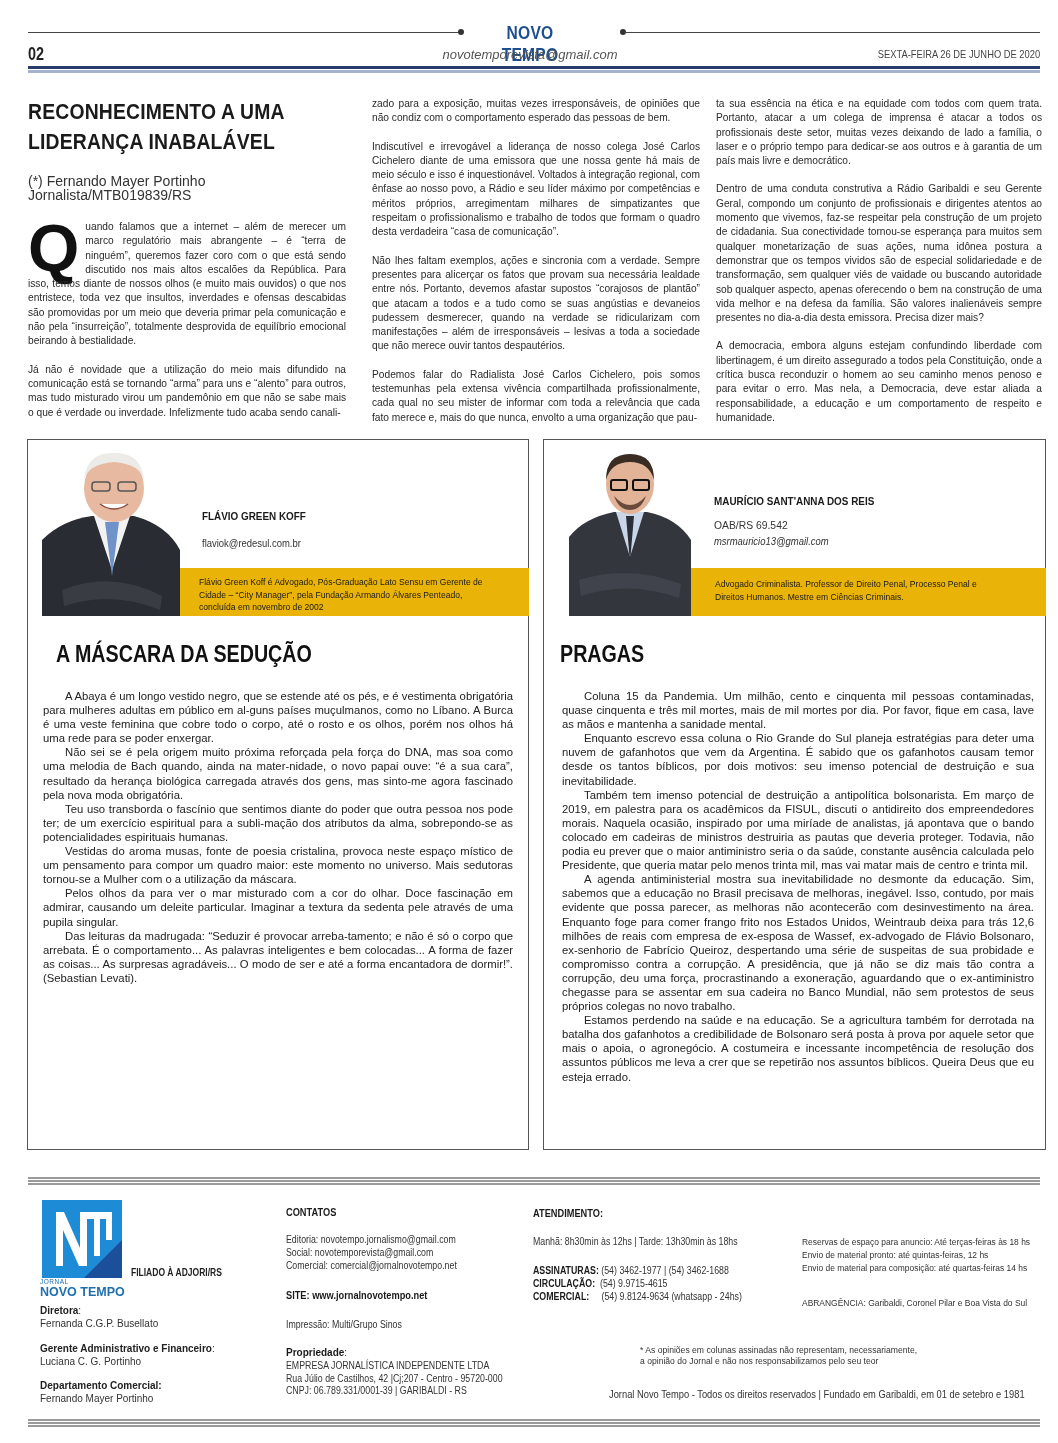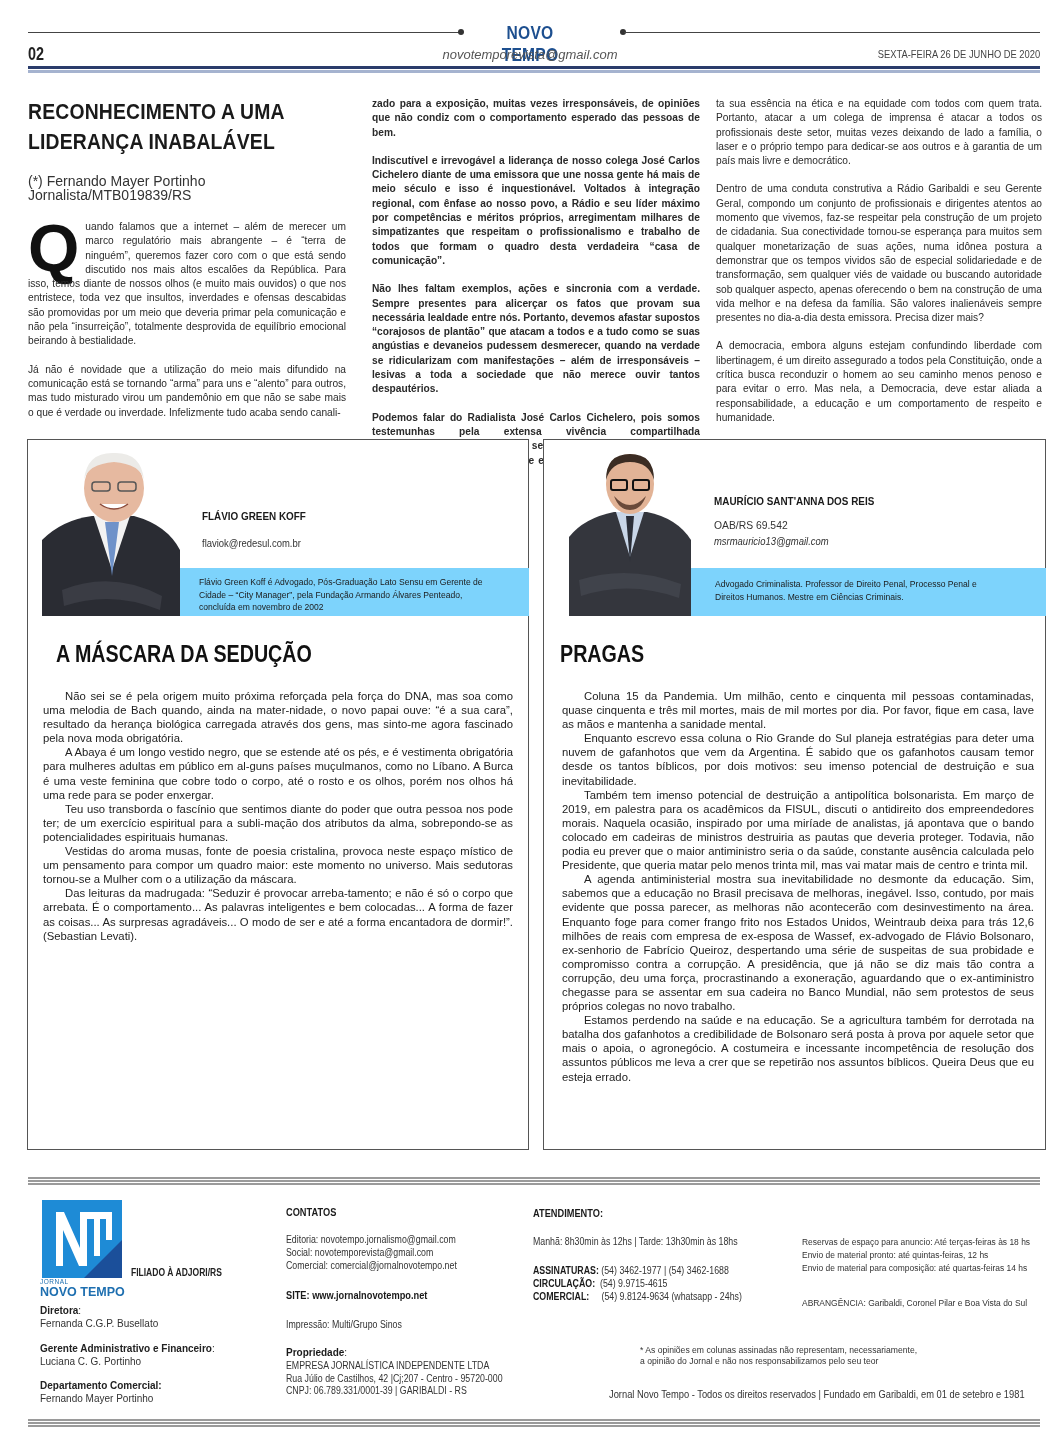--- a/index.html
+++ b/index.html
@@ -22,21 +22,21 @@
   .top-title { position: absolute; top: 97px; left: 28px; width: 320px; font-weight: bold; font-size: 22px;
     line-height: 30px; color: #1a1a1a; transform: scaleX(0.88); transform-origin: left; letter-spacing: 0.2px; }
   .byline { position: absolute; top: 174px; left: 28px; font-size: 14px; line-height: 14px; color: #333; }
   .col { position: absolute; font-size: 10.2px; line-height: 14.3px; color: #2a2a2a; text-align: justify; hyphens: auto; }
   .col p { margin-bottom: 14px; }
   .dropcap { float: left; font-size: 66px; line-height: 52px; font-weight: bold; margin: 2px 6px -4px 0; color: #111; }
 
   
   .box { position: absolute; top: 439px; border: 1px solid #555; background: #fff; }
   .box-photo { position: absolute; overflow: hidden; }
-  .bio-band { position: absolute; background: #7dd3fc; color: #1b1b1b; font-size: 9.5px; line-height: 12.5px; }
+  .bio-band { position: absolute; background: #eab308; color: #1b1b1b; font-size: 9.5px; line-height: 12.5px; }
   .bio-text { transform: scaleX(0.9); transform-origin: left; }
   .cname { position: absolute; font-weight: bold; font-size: 11.5px; color: #1a1a1a; transform: scaleX(0.86); transform-origin: left; }
   .cline { position: absolute; font-size: 10.5px; color: #333; transform: scaleX(0.9); transform-origin: left; }
   .box-title { position: absolute; font-weight: bold; font-size: 24px; color: #111; transform: scaleX(0.82); transform-origin: left; }
   .box-body { position: absolute; font-size: 11.3px; line-height: 14.1px; color: #222; text-align: justify; }
   .box-body p { text-indent: 22px; }
 
   
   .rule3 { position: absolute; left: 28px; right: 18px; height: 9px;
     background: linear-gradient(#9a9a9a 0 2px, #fff 2px 3px, #9a9a9a 3px 5px, #fff 5px 6px, #9a9a9a 6px 8px, #fff 8px); }
@@ -75,21 +75,21 @@
   <div class="byline">
     <div>(*) Fernando Mayer Portinho</div>
     <div>Jornalista/MTB019839/RS</div>
   </div>
 
   <div class="col" style="left:28px;top:220px;width:318px;">
     <p><span class="dropcap">Q</span><span>uando falamos que a internet – além de merecer um marco regulatório mais abrangente – é “terra de ninguém”, queremos fazer coro com o que está sendo discutido nos mais altos escalões da República. Para isso, temos diante de nossos olhos (e muito mais ouvidos) o que nos entristece, toda vez que insultos, inverdades e ofensas descabidas são promovidas por um meio que deveria primar pela comunicação e não pela “insurreição”, totalmente desprovida de equilíbrio emocional beirando à bestialidade.</span></p>
     <p>Já não é novidade que a utilização do meio mais difundido na comunicação está se tornando “arma” para uns e “alento” para outros, mas tudo misturado virou um pandemônio em que não se sabe mais o que é verdade ou inverdade. Infelizmente tudo acaba sendo canali-</p>
   </div>
 
-  <div class="col" style="left:372px;top:97px;width:328px;font-weight:bold;">
+  <div class="col" style="left:372px;top:97px;width:328px;">
     <p>zado para a exposição, muitas vezes irresponsáveis, de opiniões que não condiz com o comportamento esperado das pessoas de bem.</p>
     <p>Indiscutível e irrevogável a liderança de nosso colega José Carlos Cichelero diante de uma emissora que une nossa gente há mais de meio século e isso é inquestionável. Voltados à integração regional, com ênfase ao nosso povo, a Rádio e seu líder máximo por competências e méritos próprios, arregimentam milhares de simpatizantes que respeitam o profissionalismo e trabalho de todos que formam o quadro desta verdadeira “casa de comunicação”.</p>
     <p>Não lhes faltam exemplos, ações e sincronia com a verdade. Sempre presentes para alicerçar os fatos que provam sua necessária lealdade entre nós. Portanto, devemos afastar supostos “corajosos de plantão” que atacam a todos e a tudo como se suas angústias e devaneios pudessem desmerecer, quando na verdade se ridicularizam com manifestações – além de irresponsáveis – lesivas a toda a sociedade que não merece ouvir tantos despautérios.</p>
     <p>Podemos falar do Radialista José Carlos Cichelero, pois somos testemunhas pela extensa vivência compartilhada profissionalmente, cada qual no seu mister de informar com toda a relevância que cada fato merece e, mais do que nunca, envolto a uma organização que pau-</p>
   </div>
 
   <div class="col" style="left:716px;top:97px;width:326px;">
     <p>ta sua essência na ética e na equidade com todos com quem trata. Portanto, atacar a um colega de imprensa é atacar a todos os profissionais deste setor, muitas vezes deixando de lado a família, o laser e o próprio tempo para dedicar-se aos outros e à garantia de um país mais livre e democrático.</p>
     <p>Dentro de uma conduta construtiva a Rádio Garibaldi e seu Gerente Geral, compondo um conjunto de profissionais e dirigentes atentos ao momento que vivemos, faz-se respeitar pela construção de um projeto de cidadania. Sua conectividade tornou-se esperança para muitos sem qualquer monetarização de suas ações, numa idônea postura a demonstrar que os tempos vividos são de especial solidariedade e de transformação, sem qualquer viés de vaidade ou buscando autoridade sob qualquer aspecto, apenas oferecendo o bem na construção de uma vida melhor e na defesa da família. São valores inalienáveis sempre presentes no dia-a-dia desta emissora. Precisa dizer mais?</p>
     <p>A democracia, embora alguns estejam confundindo liberdade com libertinagem, é um direito assegurado a todos pela Constituição, onde a crítica busca reconduzir o homem ao seu caminho menos penoso e para evitar o erro. Mas nela, a Democracia, deve estar aliada a responsabilidade, a educação e um comportamento de respeito e humanidade.</p>
@@ -111,24 +111,25 @@
       <path d="M42 30 Q45 2 72 3 Q99 2 102 30 Q98 14 72 12 Q46 14 42 30 Z" fill="#ecebe8"></path>
       <rect x="50" y="32" width="18" height="9" rx="3" fill="none" stroke="#555" stroke-width="1.5"></rect>
       <rect x="76" y="32" width="18" height="9" rx="3" fill="none" stroke="#555" stroke-width="1.5"></rect>
       <path d="M58 54 Q72 64 86 54" fill="#fff" stroke="#8a4a3a" stroke-width="1.5"></path>
     </svg>
   </div>
   <div class="cname" style="left:174px;top:70px;">FLÁVIO GREEN KOFF</div>
   <div class="cline" style="left:174px;top:97px;">flaviok@redesul.com.br</div>
   <div class="box-title" style="left:28px;top:200px;">A MÁSCARA DA SEDUÇÃO</div>
   <div class="box-body" style="left:15px;top:249px;width:470px;">
+    <p>A Abaya é um longo vestido negro, que se estende até os pés, e é vestimenta obrigatória para mulheres adultas em público em al-guns países muçulmanos, como no Líbano. A Burca é uma veste feminina que cobre todo o corpo, até o rosto e os olhos, porém nos olhos há uma rede para se poder enxergar.</p>
     <p>Não sei se é pela origem muito próxima reforçada pela força do DNA, mas soa como uma melodia de Bach quando, ainda na mater-nidade, o novo papai ouve: “é a sua cara”, resultado da herança biológica carregada através dos gens, mas sinto-me agora fascinado pela nova moda obrigatória.</p>
-    <p>A Abaya é um longo vestido negro, que se estende até os pés, e é vestimenta obrigatória para mulheres adultas em público em al-guns países muçulmanos, como no Líbano. A Burca é uma veste feminina que cobre todo o corpo, até o rosto e os olhos, porém nos olhos há uma rede para se poder enxergar.</p>
     <p>Teu uso transborda o fascínio que sentimos diante do poder que outra pessoa nos pode ter; de um exercício espiritual para a subli-mação dos atributos da alma, sobrepondo-se as potencialidades espirituais humanas.</p>
     <p>Vestidas do aroma musas, fonte de poesia cristalina, provoca neste espaço místico de um pensamento para compor um quadro maior: este momento no universo. Mais sedutoras tornou-se a Mulher com o a utilização da máscara.</p>
+    <p>Pelos olhos da para ver o mar misturado com a cor do olhar. Doce fascinação em admirar, causando um deleite particular. Imaginar a textura da sedenta pele através de uma pupila singular.</p>
     <p>Das leituras da madrugada: “Seduzir é provocar arreba-tamento; e não é só o corpo que arrebata. É o comportamento... As palavras inteligentes e bem colocadas... A forma de fazer as coisas... As surpresas agradáveis... O modo de ser e até a forma encantadora de dormir!”. (Sebastian Levati).</p>
   </div>
 </div>
 
 <div class="box" style="left:543px;width:503px;height:711px;">
   <div class="bio-band" style="left:143px;top:128px;width:359px;height:48px;padding:10px 10px 0 28px;">
     <div class="bio-text">Advogado Criminalista. Professor de Direito Penal, Processo Penal e Direitos Humanos. Mestre em Ciências Criminais.</div>
   </div>
   <div class="box-photo" style="left:25px;top:12px;width:122px;height:164px;">
     <svg width="122" height="164" viewBox="0 0 122 164">

